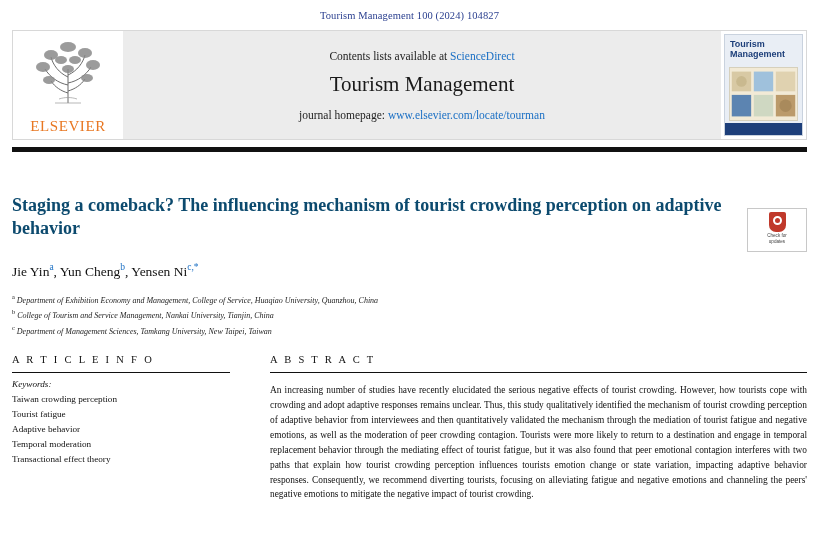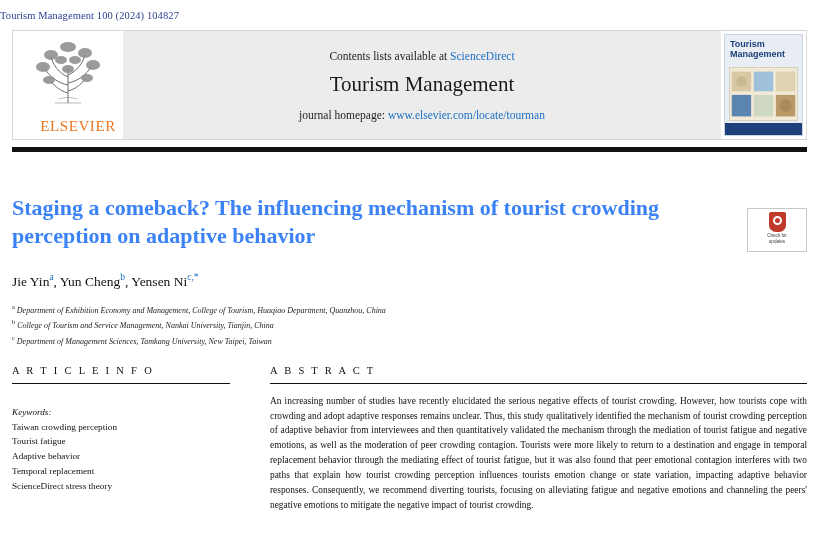--- a/index.html
+++ b/index.html
@@ -11,20 +11,21 @@
     height: 556px;
     background: #ffffff;
     font-family: "Liberation Serif", serif;
     color: #000000;
     overflow: hidden;
     position: relative;
   }
 
   
   .running-head {
+    text-align: center;
     font-family: "Liberation Serif", serif;
     font-size: 10.5px;
     color: #2a3f8f;
     padding-top: 10px;
     letter-spacing: 0.1px;
   }
 
   
   .masthead {
     margin: 9px 12px 0 12px;
@@ -43,21 +44,21 @@
     overflow: hidden;
   }
   .tree-svg {
     position: absolute;
     top: 4px;
     left: 12px;
   }
   .elsevier-word {
     position: absolute;
     bottom: 4px;
-    left: 10px;
+    left: 0;
     width: 100%;
     text-align: center;
     font-family: "Liberation Serif", serif;
     font-size: 15px;
     letter-spacing: 0.6px;
     color: #e87722;
     font-weight: normal;
   }
   .center-box {
     flex: 1 1 auto;
@@ -179,24 +180,24 @@
     border-radius: 50%;
     box-sizing: border-box;
   }
   .crossmark-text {
     font-family: "Liberation Sans", sans-serif;
     font-size: 4.6px;
     color: #444;
     line-height: 1.25;
   }
   .paper-title {
-    font-size: 22px;
+    font-size: 18px;
     line-height: 1.28;
     margin: 42px 70px 0 0;
-    color: #3b82f6;
+    color: #0c4a6e;
     font-family: "Liberation Serif", serif;
   }
 
   
   .authors {
     margin: 22px 12px 0 12px;
     font-size: 13.5px;
     color: #111;
   }
   .aff-mark {
@@ -234,21 +235,21 @@
   }
   .sec-head {
     font-family: "Liberation Serif", serif;
     font-size: 10.5px;
     letter-spacing: 2.3px;
     color: #111;
     padding-bottom: 7px;
     border-bottom: 1px solid #111;
   }
   .kw-block {
-    margin-top: 21px;
+    margin-top: 4px;
     font-size: 9.2px;
     line-height: 1.62;
     color: #111;
   }
   .kw-title {
     font-style: italic;
   }
   .abstract-body {
     margin-top: 10px;
     font-size: 9.4px;
@@ -338,40 +339,40 @@
   </div>
   <h1 class="paper-title">Staging a comeback? The influencing mechanism of tourist crowding perception on adaptive behavior</h1>
 </div>
 
 <div class="authors">
   <span>Jie Yin</span><span class="aff-mark">a</span><span>, </span><span>Yun Cheng</span><span class="aff-mark">b</span><span>, </span><span>Yensen Ni</span><span class="aff-mark">c,*</span>
 </div>
 
 <div class="affiliations">
   <div>
-    <span class="aff-idx">a</span><span>Department of Exhibition Economy and Management, College of Tourism, Huaqiao Department, Quanzhou, China</span>
+    <span class="aff-idx">a</span><span>Department of Exhibition Economy and Management, College of Service, Huaqiao University, Quanzhou, China</span>
   </div>
   <div>
     <span class="aff-idx">b</span><span>College of Tourism and Service Management, Nankai University, Tianjin, China</span>
   </div>
   <div>
     <span class="aff-idx">c</span><span>Department of Management Sciences, Tamkang University, New Taipei, Taiwan</span>
   </div>
 </div>
 
 <div class="columns">
   <div class="col-left">
     <div class="sec-head">A R T I C L E   I N F O</div>
     <div class="kw-block">
       <div class="kw-title">Keywords:</div>
       <div>Taiwan crowding perception</div>
       <div>Tourist fatigue</div>
       <div>Adaptive behavior</div>
-      <div>Temporal replacement</div>
-      <div>ScienceDirect stress theory</div>
+      <div>Temporal moderation</div>
+      <div>Transactional effect theory</div>
     </div>
   </div>
 
   <div class="col-right">
     <div class="sec-head">A B S T R A C T</div>
     <div class="abstract-body">An increasing number of studies have recently elucidated the serious negative effects of tourist crowding. However, how tourists cope with crowding and adopt adaptive responses remains unclear. Thus, this study qualitatively identified the mechanism of tourist crowding perception of adaptive behavior from interviewees and then quantitatively validated the mechanism through the mediation of tourist fatigue and negative emotions, as well as the moderation of peer crowding contagion. Tourists were more likely to return to a destination and engage in temporal replacement behavior through the mediating effect of tourist fatigue, but it was also found that peer emotional contagion interferes with two paths that explain how tourist crowding perception influences tourists emotion change or state variation, impacting adaptive behavior responses. Consequently, we recommend diverting tourists, focusing on alleviating fatigue and negative emotions and channeling the peers' negative emotions to mitigate the negative impact of tourist crowding.</div>
   </div>
 </div>
 
 </body></html>

